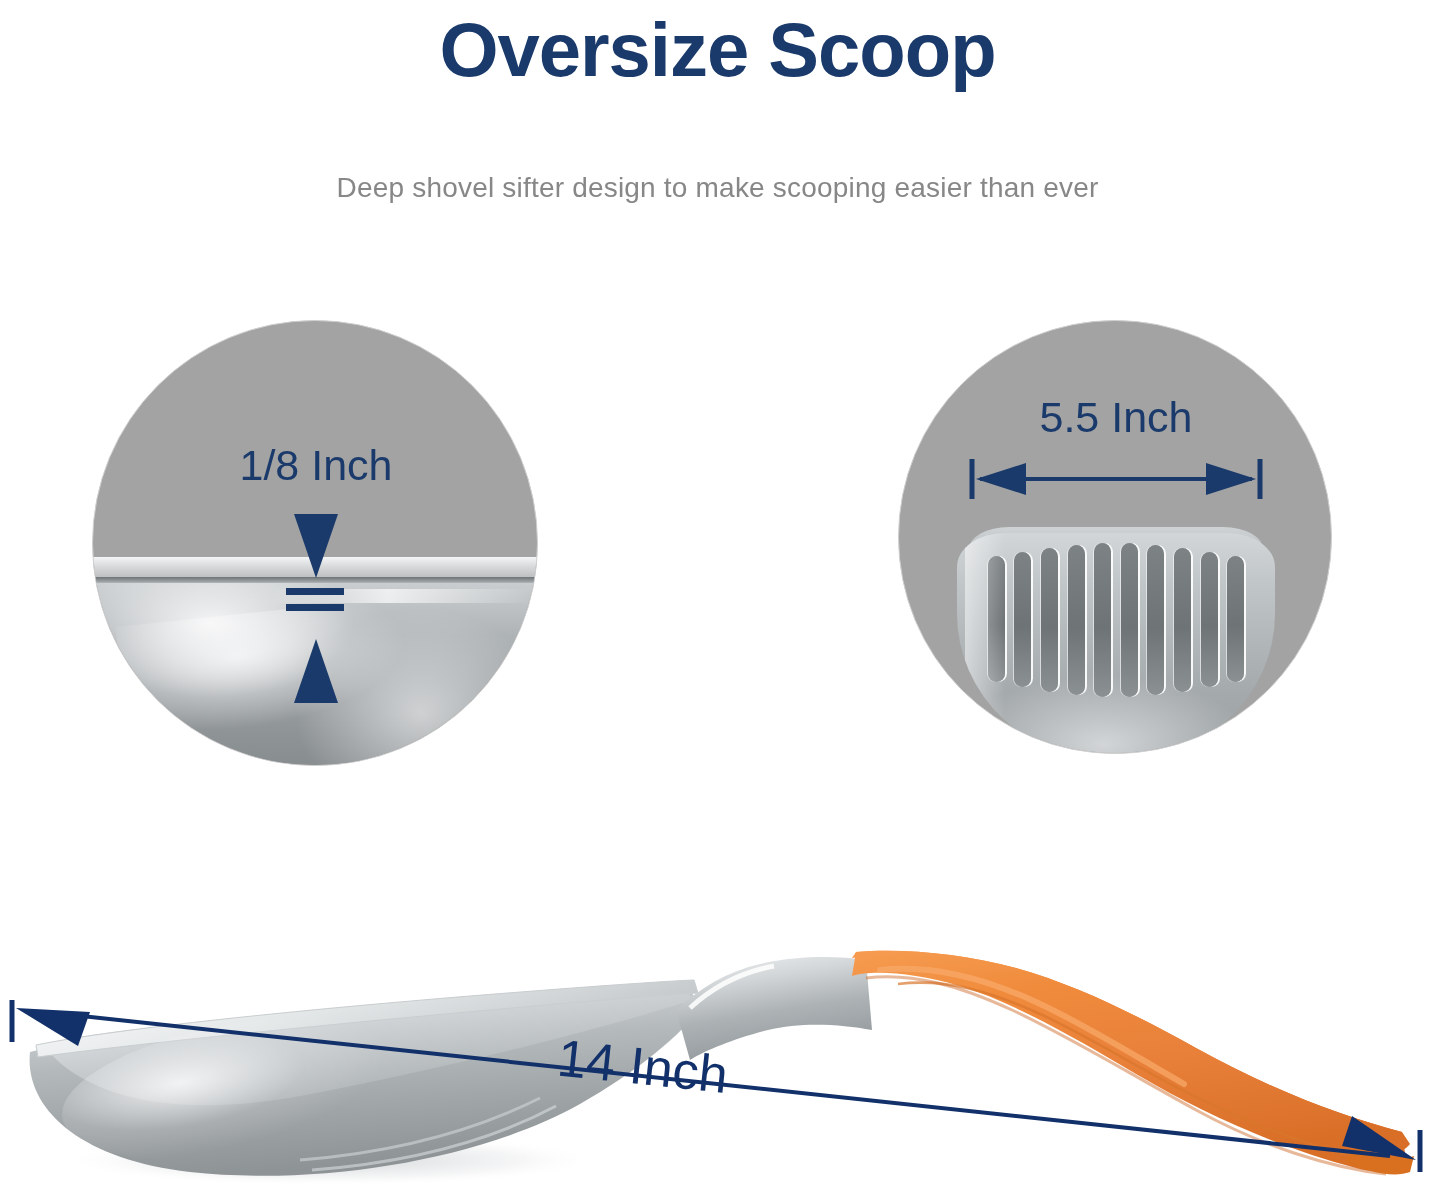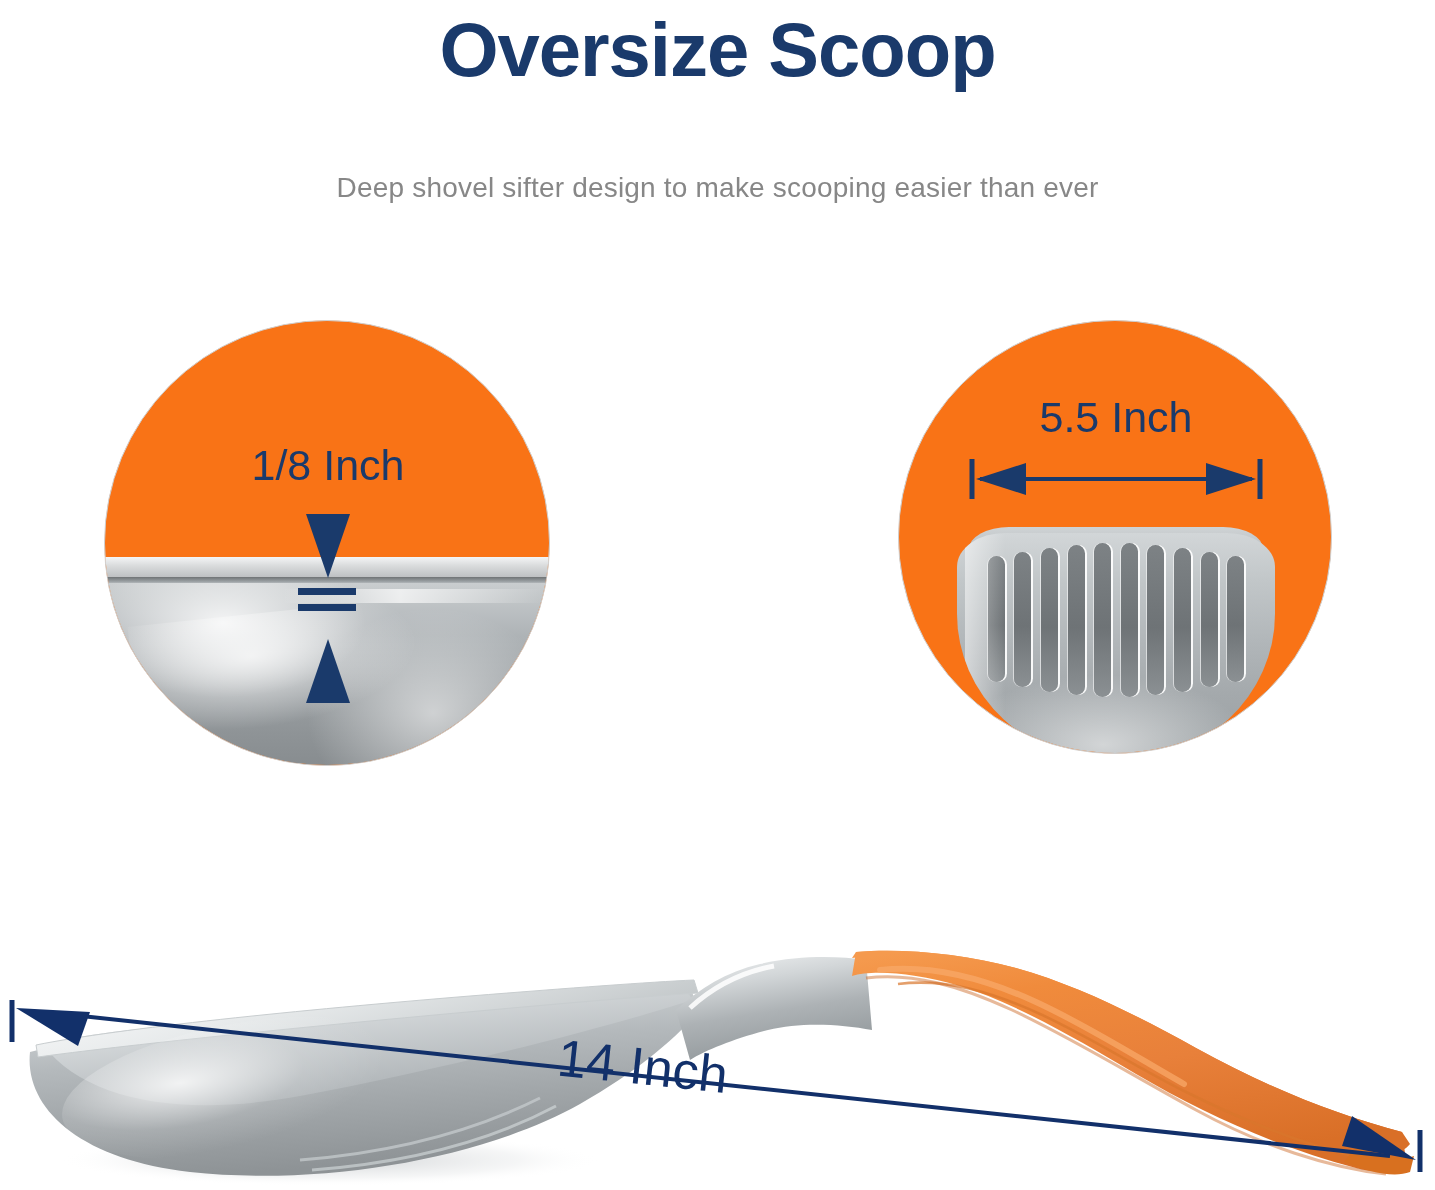--- a/index.html
+++ b/index.html
@@ -26,24 +26,24 @@
     font-size:28px; font-weight:400;
     color:#878787;
     letter-spacing:0.2px;
   }
 
   
   .inset{
     position:absolute;
     border-radius:50%;
     border:1.4px solid #CFCFCF;
-    background:#f97316;
+    background:#a3a3a3;
     overflow:hidden;
   }
-  #inset-thickness{ left:104px; top:320px; width:446px; height:446px; }
+  #inset-thickness{ left:92px; top:320px; width:446px; height:446px; }
   #inset-width{ left:898px; top:320px; width:434px; height:434px; }
 
   .inset-label{
     position:absolute;
     color:#1A3A6B;
     font-size:43px;
     font-weight:400;
     white-space:nowrap;
     z-index:6;
   }

